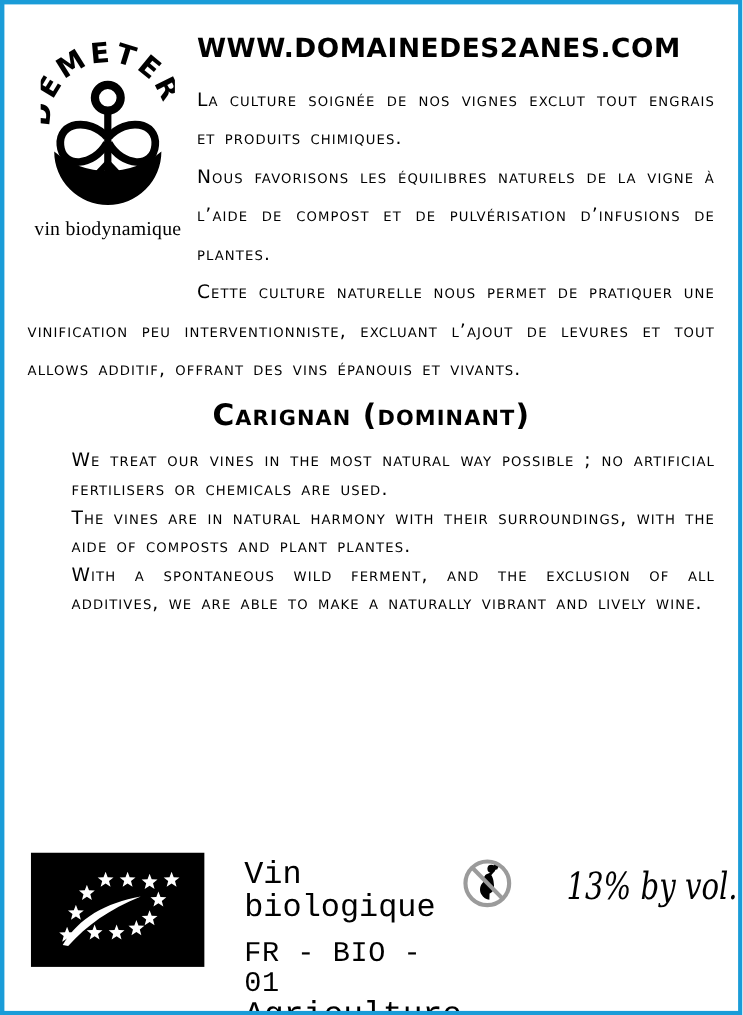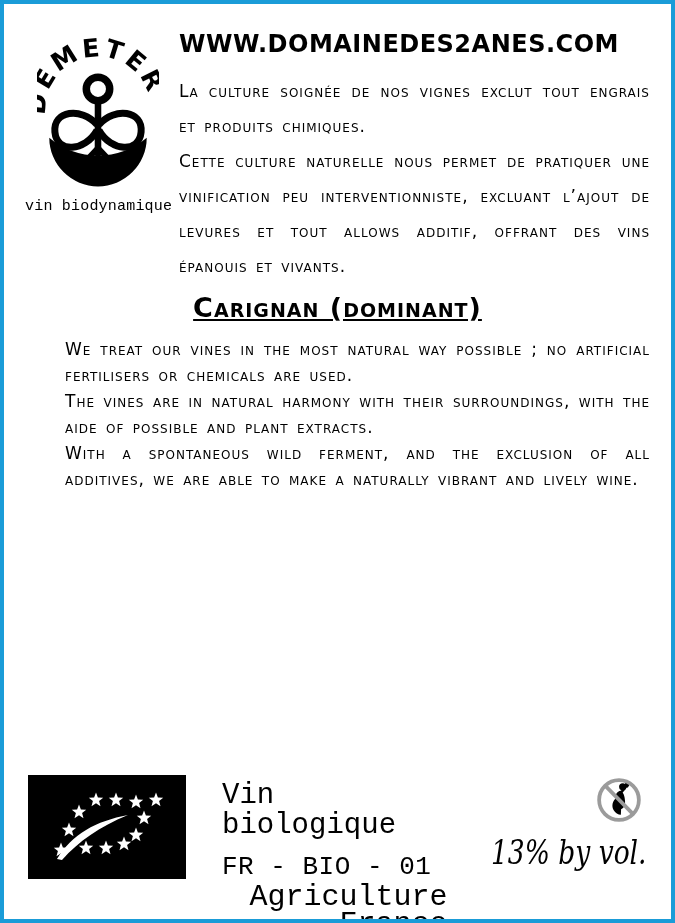--- a/index.html
+++ b/index.html
@@ -21,22 +21,22 @@
 
   
   .demeter {
     float: left;
     width: 146px;
     margin: 6px 8px 38px 0;
     text-align: center;
   }
   .demeter svg { display: block; margin: 0 auto; }
   .demeter-caption {
-    font-family: Liberation Mono, monospace;
-    font-size: 15px;
+    font-family: Liberation Serif, serif;
+    font-size: 18px;
     letter-spacing: 0.2px;
     margin-top: 6px;
     white-space: nowrap;
   }
 
   .website {
     font-weight: bold;
     font-size: 24px;
     letter-spacing: 0.5px;
     padding-top: 22px;
@@ -57,21 +57,20 @@
 
   h2.cepage {
     font-variant: small-caps;
     font-weight: bold;
     font-size: 27px;
     line-height: 34px;
     letter-spacing: 1px;
     text-align: center;
     margin: 7px 0 11px 0;
     clear: none;
-    text-decoration: underline;
   }
 
   
   .footer {
     position: absolute;
     left: 24px;
     right: 24px;
     top: 771px;
     height: 110px;
     display: flex;
@@ -83,21 +82,21 @@
     font-family: Liberation Mono, monospace;
     padding-top: 6px;
   }
   .bio-line1 { font-size: 29px; line-height: 30px; margin-bottom: 13px; }
   .bio-line2 { font-size: 26px; line-height: 27px; margin-bottom: 3px; letter-spacing: 0.5px; }
   .bio-line3 { font-size: 30px; line-height: 27px; text-align: right; }
 
   .abv-block {
     margin-left: auto;
     display: flex;
-    flex-direction: column;
+    flex-direction: row;
     align-items: flex-end;
     padding-top: 2px;
   }
   .abv-block svg { margin-right: 5px; }
   .abv-text {
     font-family: "DejaVu Serif", serif;
     font-style: italic;
     font-size: 34px;
     margin-top: 9px;
     transform: scaleX(0.78);
@@ -131,26 +130,27 @@
 
         <path d="M13,132 A52,52 0 0 0 117,132 A80,80 0 0 1 13,132 Z" fill="#000"></path>
       </svg>
       <div class="demeter-caption">vin biodynamique</div>
     </div>
 
     <div class="website">WWW.DOMAINEDES2ANES.COM</div>
 
     <div class="bodytext">
       <p class="fr">La culture soignée de nos vignes exclut tout engrais et produits chimiques.</p>
+      <p class="fr">Nous favorisons les équilibres naturels de la vigne à l’aide de compost et de pulvérisation d’infusions de plantes.</p>
       <p class="fr">Cette culture naturelle nous permet de pratiquer une vinification peu interventionniste, excluant l’ajout de levures et tout allows additif, offrant des vins épanouis et vivants.</p>
 
       <h2 class="cepage">Carignan (dominant)</h2>
 
       <p class="en">We treat our vines in the most natural way possible ; no artificial fertilisers or chemicals are used.</p>
-      <p class="en">The vines are in natural harmony with their surroundings, with the aide of possible and plant extracts.</p>
+      <p class="en">The vines are in natural harmony with their surroundings, with the aide of composts and plant plantes.</p>
       <p class="en">With a spontaneous wild ferment, and the exclusion of all additives, we are able to make a naturally vibrant and lively wine.</p>
     </div>
   </div>
 
   <div class="footer">
 
     <svg class="eu-logo" width="158" height="104" viewBox="0 0 158 104">
       <defs>
         <polygon id="star" points="0,-7.6 1.9,-2.6 7.2,-2.35 3.1,1.0 4.5,6.15 0,3.2 -4.5,6.15 -3.1,1.0 -7.2,-2.35 -1.9,-2.6" fill="#fff"></polygon>
       </defs>

